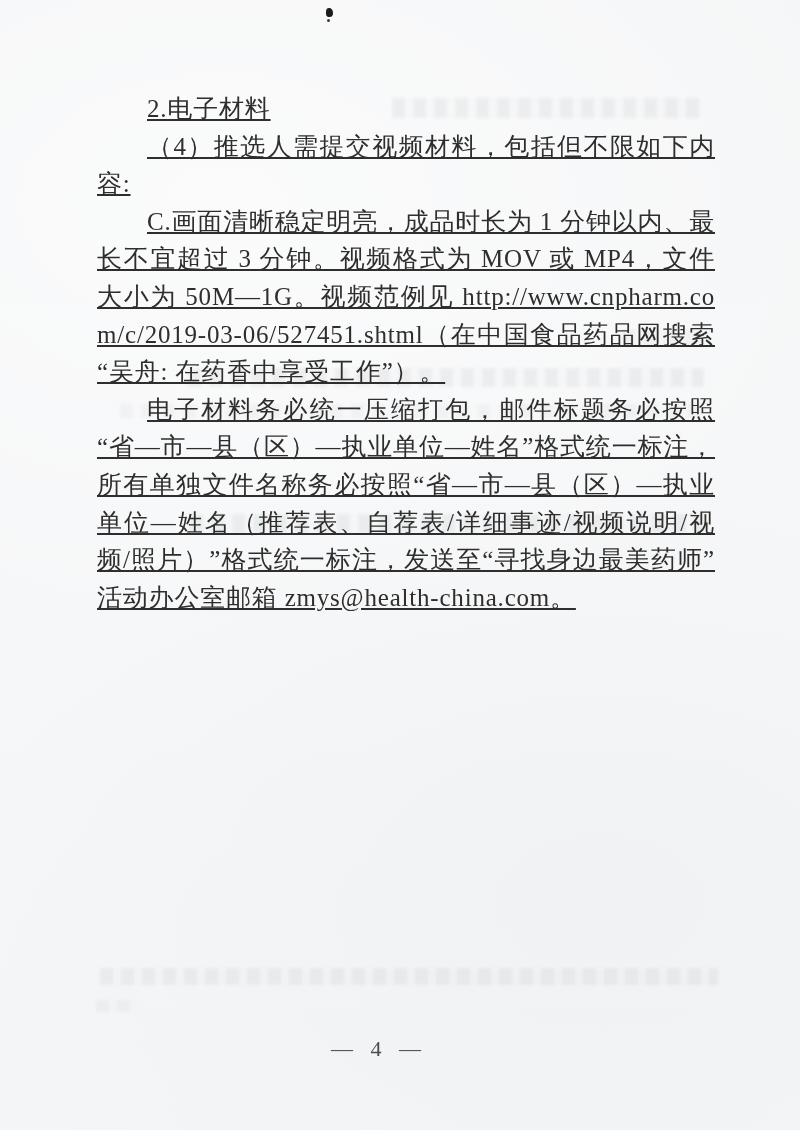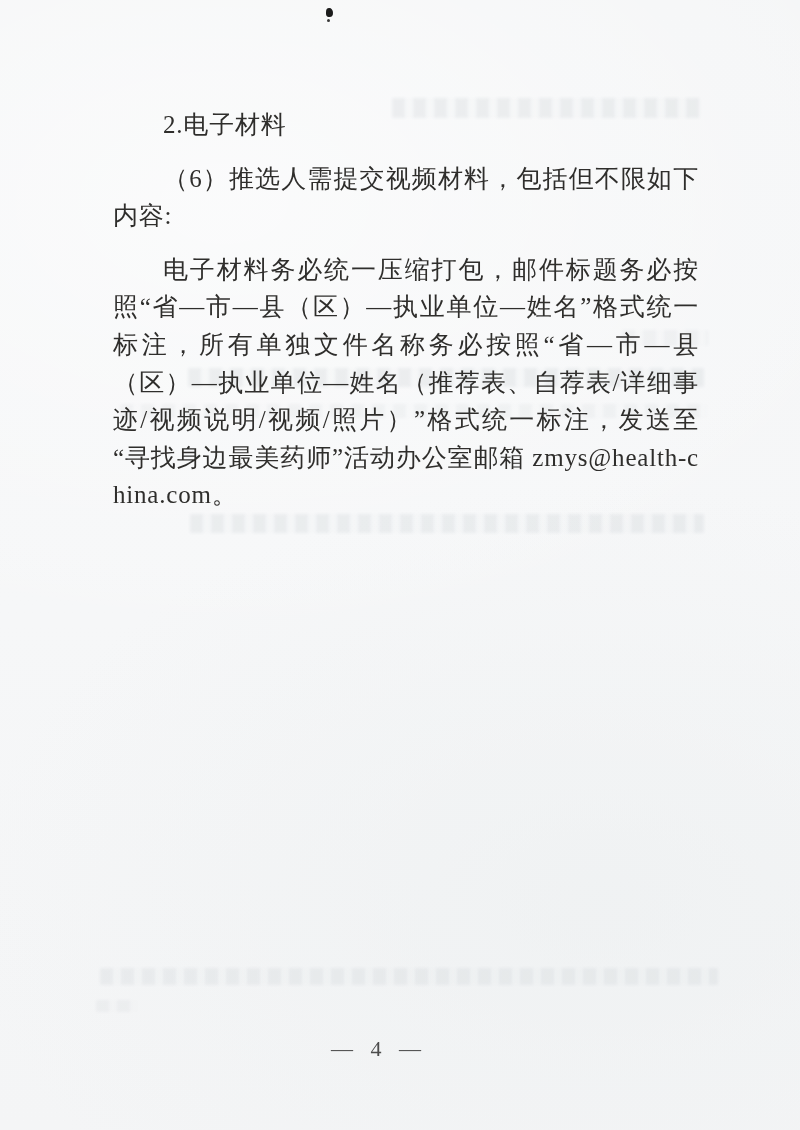--- a/index.html
+++ b/index.html
@@ -46,22 +46,23 @@
     width: 618px;
     color: #2f2e2c;
     font-size: 25px;
     line-height: 37.6px;
     text-align: justify;
     text-justify: inter-ideograph;
     letter-spacing: 0.8px;
     word-break: break-all;
   }
   .doc-body p {
-    margin: 16px;
+    margin: 0;
     text-indent: 2em;
+    text-decoration: underline;
   }
   
   .bleed {
     position: absolute;
     background: repeating-linear-gradient(
       90deg,
       rgba(110,122,134,0.20) 0px, rgba(110,122,134,0.20) 13px,
       rgba(110,122,134,0.03) 13px, rgba(110,122,134,0.03) 21px
     );
     filter: blur(1.6px);
@@ -99,21 +100,22 @@
   <span class="bleed b1"></span>
   <span class="bleed b2"></span>
   <span class="bleed b3"></span>
   <span class="bleed b4"></span>
   <span class="bleed b5"></span>
   <span class="bleed b6"></span>
   <span class="bleed b7"></span>
 
   <div class="doc-body">
     <p>2.电子材料</p>
-    <p>（6）推选人需提交视频材料，包括但不限如下内容:</p>
+    <p>（4）推选人需提交视频材料，包括但不限如下内容:</p>
+    <p>C.画面清晰稳定明亮，成品时长为 1 分钟以内、最长不宜超过 3 分钟。视频格式为 MOV 或 MP4，文件大小为 50M—1G。视频范例见 http://www.cnpharm.com/c/2019-03-06/527451.shtml（在中国食品药品网搜索“吴舟: 在药香中享受工作”）。</p>
     <p>电子材料务必统一压缩打包，邮件标题务必按照“省—市—县（区）—执业单位—姓名”格式统一标注，所有单独文件名称务必按照“省—市—县（区）—执业单位—姓名（推荐表、自荐表/详细事迹/视频说明/视频/照片）”格式统一标注，发送至“寻找身边最美药师”活动办公室邮箱 zmys@health-china.com。</p>
   </div>
 
   <div class="footer">
     <span>— 4 —</span>
   </div>
 
 </div>
 
 </body></html>

